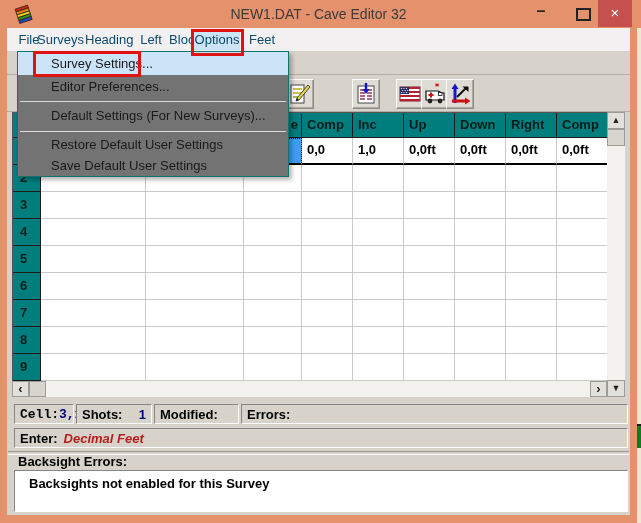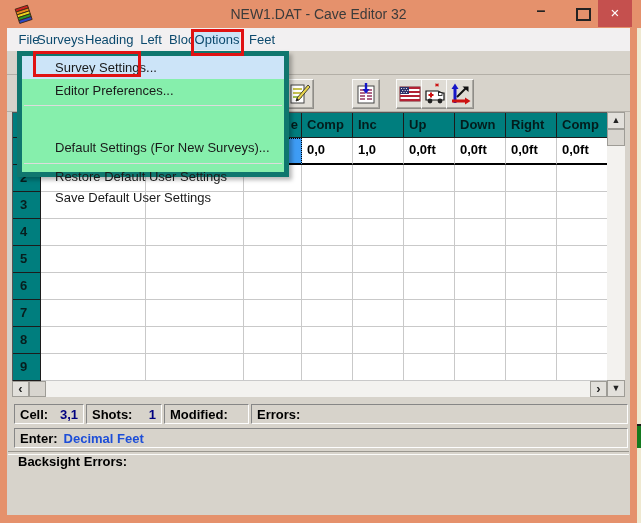--- a/index.html
+++ b/index.html
@@ -84,36 +84,36 @@
   #hs-thumb{position:absolute;left:17px;top:0;width:17px;height:16px;}
   #hs-right{position:absolute;left:578px;top:0;width:17px;height:16px;font-size:13px;line-height:13px;font-weight:bold;}
 
   
   .sunken{box-sizing:border-box;background:#d7d3cb;
           border:1px solid #868686;border-bottom-color:#fdfdfd;border-right-color:#fdfdfd;}
   #statusbar{position:absolute;left:14px;top:404px;width:614px;height:20px;display:flex;gap:2px;}
   .spanel{height:20px;display:flex;justify-content:space-between;align-items:center;
           padding:0 5px;font-size:13px;font-weight:bold;color:#000;}
   .sval{color:#00007f;}
-  #sp-cell{width:70px;} #sp-shots{width:76px;} #sp-mod{width:85px;gap:36px;} #sp-err{flex:1;}
+  #sp-cell{width:60px;font-family:Liberation Mono, monospace;} #sp-shots{width:76px;} #sp-mod{width:85px;gap:36px;} #sp-err{flex:1;}
   #enterbar{position:absolute;left:14px;top:428px;width:614px;height:20px;
             display:flex;align-items:center;gap:6px;padding:0 5px;
             font-size:13px;font-weight:bold;color:#000;}
-  #enterval{color:#1d4ed8;}
+  #enterval{color:#b91c1c;font-style:italic;}
   #divider{position:absolute;left:8px;top:451px;width:621px;height:2px;
            border-top:1px solid #9a978f;border-bottom:1px solid #fbfbf9;}
   #bslabel{position:absolute;left:18px;top:454px;font-size:13px;font-weight:bold;color:#000;}
   #bsbox{position:absolute;left:14px;top:470px;width:614px;height:42px;background:#fff;}
   #bsmsg{position:absolute;left:14px;top:5px;font-size:13px;font-weight:bold;color:#000;}
 
   
-  #dropdown{position:absolute;left:17px;top:51px;width:272px;height:126px;background:#86efac;
-            border:5px solid #0f766e;box-shadow:3px 3px 4px rgba(0,0,0,0.28);z-index:10;box-sizing:border-box;}
+  #dropdown{position:absolute;left:17px;top:51px;width:272px;height:126px;background:#737373;
+            border:1px solid #0f766e;box-shadow:3px 3px 4px rgba(0,0,0,0.28);z-index:10;box-sizing:border-box;}
   .dd{padding-left:33px;font-size:13px;color:#1a1a1a;overflow:hidden;white-space:nowrap;}
-  .dd-h23{height:23px;line-height:23px;} .dd-h24{height:24px;line-height:24px;margin-top:28px;}
+  .dd-h23{height:23px;line-height:23px;} .dd-h24{height:24px;line-height:24px;}
   .dd-h21{height:21px;line-height:21px;} .dd-h22{height:22px;line-height:22px;}
   .dd-sel{background:#cce4f8;}
   .ddsep{height:6px;position:relative;}
   .ddsep::after{content:"";position:absolute;left:2px;right:2px;top:3px;height:1px;background:#dcdcdc;}
 
   
   .redrect{position:absolute;border:3px solid #e01212;z-index:20;pointer-events:none;}
   #rr-options{left:191px;top:29px;width:47px;height:21px;}
   #rr-survey{left:33px;top:51px;width:102px;height:20px;}
 
@@ -396,20 +396,23 @@
   </div>
 
   <div id="enterbar" class="sunken">
     <span>Enter:</span>
     <span id="enterval">Decimal Feet</span>
   </div>
 
   <div id="divider"></div>
 
   <div id="bslabel">Backsight Errors:</div>
+  <div id="bsbox" class="sunken">
+    <div id="bsmsg">Backsights not enabled for this Survey</div>
+  </div>
 
   <div id="dropdown">
     <div class="dd dd-h23 dd-sel">Survey Settings...</div>
     <div class="dd dd-h23">Editor Preferences...</div>
     <div class="ddsep"></div>
     <div class="dd dd-h24">Default Settings (For New Surveys)...</div>
     <div class="ddsep"></div>
     <div class="dd dd-h21">Restore Default User Settings</div>
     <div class="dd dd-h22">Save Default User Settings</div>
   </div>

